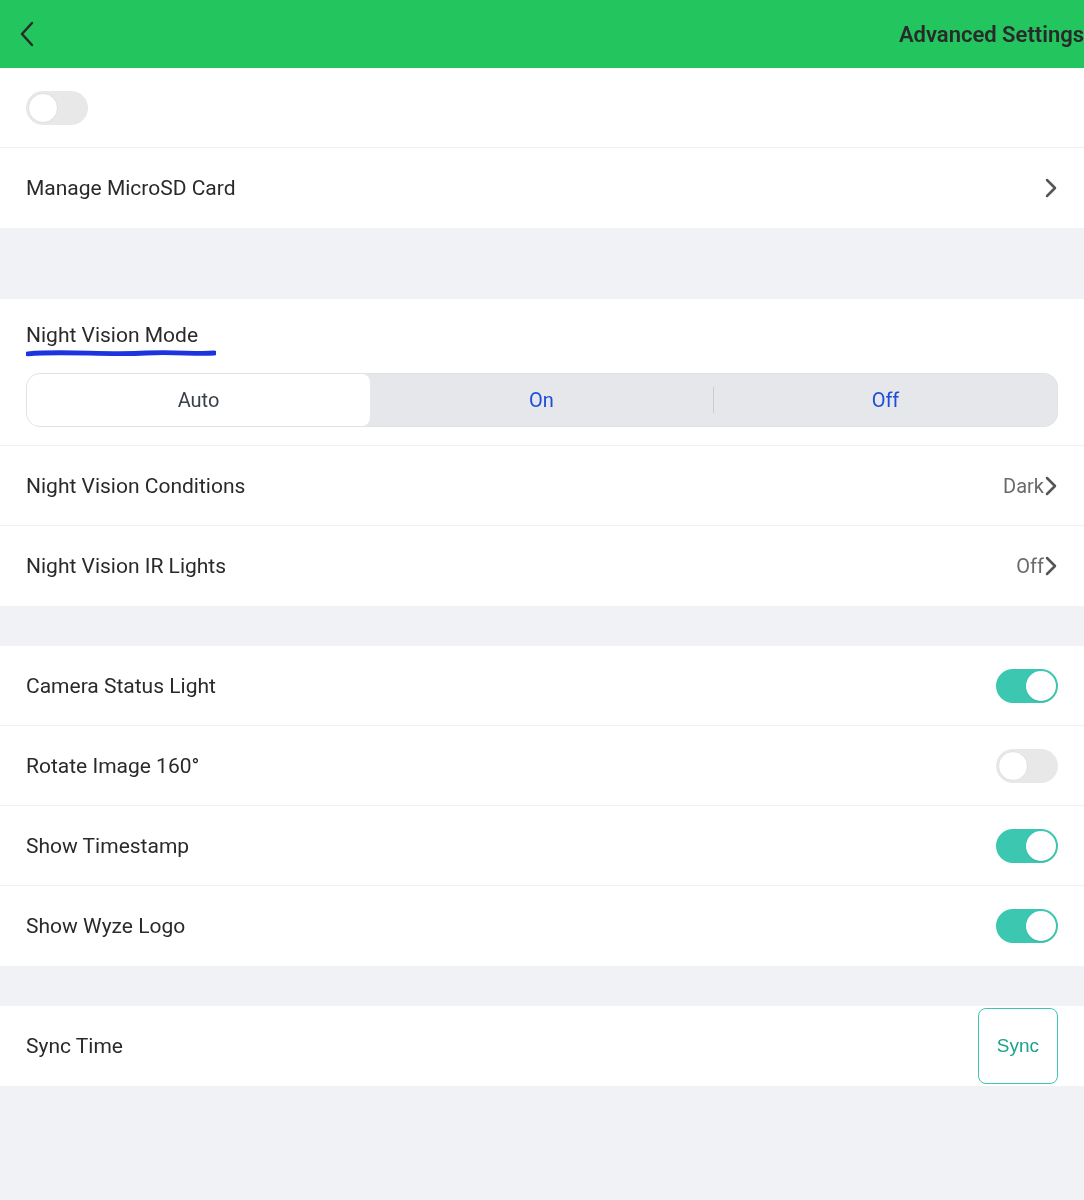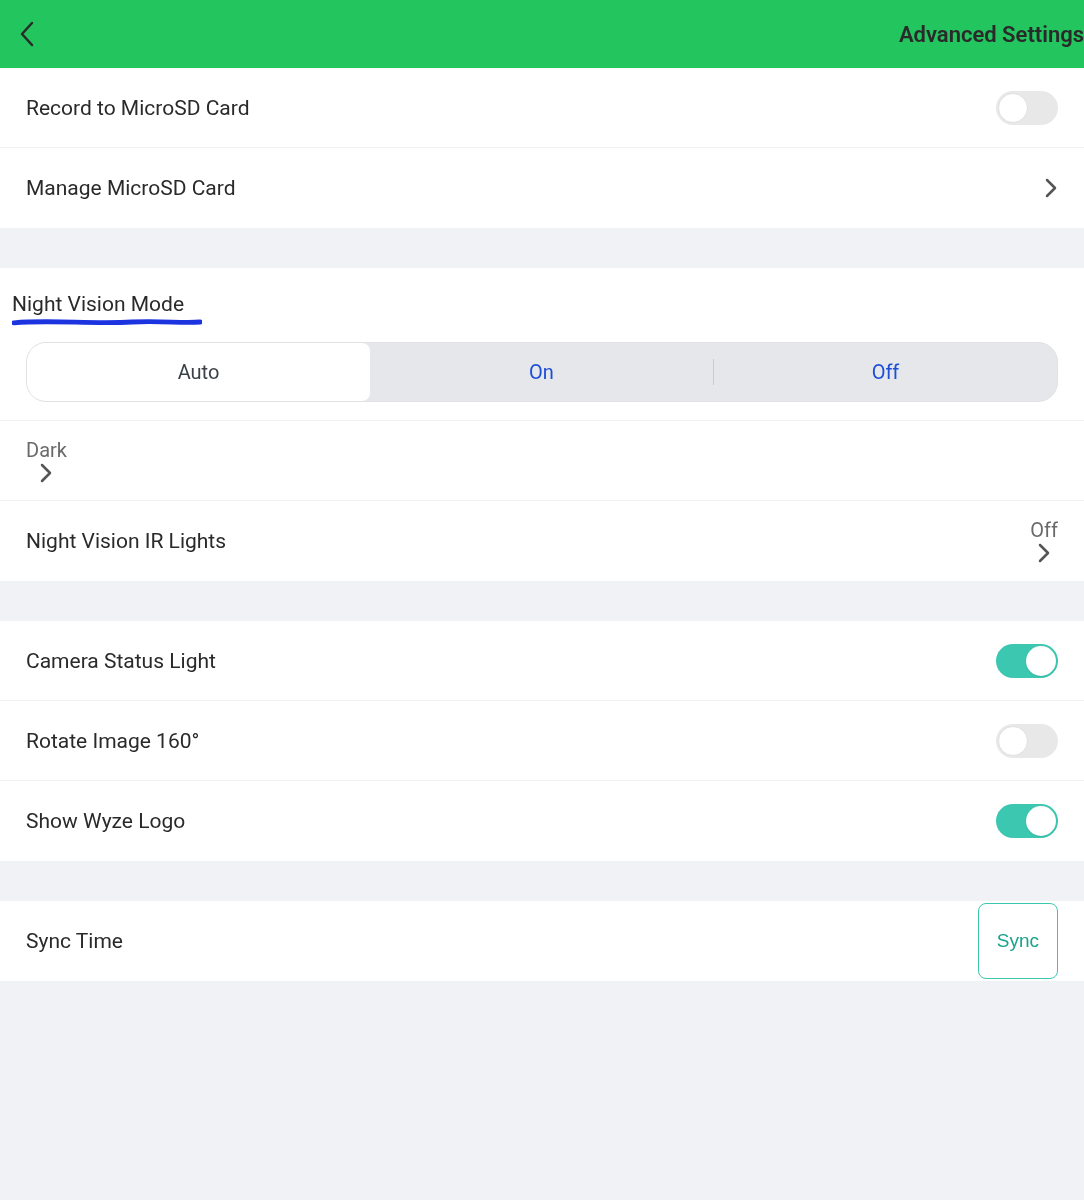--- a/index.html
+++ b/index.html
@@ -43,21 +43,20 @@
     .row:last-child { border-bottom: none; }
     .row-label {
       font-size: 21px;
       color: #2a2a2a;
       font-weight: 400;
     }
     .row-right {
       display: flex;
       align-items: center;
       gap: 0;
-      flex-direction: column;
     }
     .row-value {
       font-size: 20px;
       color: #6a6a6a;
     }
     .chevron svg, .back-btn svg { display: block; }
     .gap { height: 40px; background: #f0f2f5; }
     .toggle {
       width: 62px;
       height: 34px;
@@ -75,43 +74,44 @@
       top: 2px;
       transition: left 0.2s;
       box-shadow: 0 1px 2px rgba(0,0,0,0.08);
     }
     .toggle.on { background: #3cc7b0; }
     .toggle.on .knob { left: 30px; }
     .toggle.off { background: #e8e8e8; }
     .toggle.off .knob { left: 2px; box-shadow: none; border: 1px solid #e0e0e0; }
 
     .section-header-wrap {
-      padding: 24px 26px 12px 12px;
-      background: #fff;
+      padding: 24px 26px 12px 26px;
+      background: #fff;
+      margin-top: 31px;
     }
     .section-header {
       display: inline-block;
       font-size: 21px;
       color: #2a2a2a;
       position: relative;
       padding-bottom: 8px;
     }
     .underline-annotation {
       position: absolute;
       left: 0;
       bottom: -2px;
       width: 190px;
       height: 8px;
     }
     .segmented {
       margin: 6px 26px 18px 26px;
       display: flex;
       background: #e5e7ea;
-      border-radius: 20px;
-      height: 60px;
+      border-radius: 14px;
+      height: 54px;
       overflow: hidden;
       border: 1px solid #e0e2e5;
     }
     .seg-item {
       flex: 1;
       display: flex;
       align-items: center;
       justify-content: center;
       font-size: 20px;
       color: #1d4ed8;
@@ -149,21 +149,20 @@
   <div class="back-btn">
     <svg width="18" height="28" viewBox="0 0 18 28">
       <polyline points="14,3 4,14 14,25" fill="none" stroke="#2a2a2a" stroke-width="2.5" stroke-linecap="round" stroke-linejoin="round"></polyline>
     </svg>
   </div>
   <div class="title">Advanced Settings</div>
 </div>
 
 <div class="group">
   <div class="row">
-    <div class="row-label">Record to MicroSD Card</div>
     <div class="toggle off">
       <div class="knob"></div>
     </div>
   </div>
   <div class="row">
     <div class="row-label">Manage MicroSD Card</div>
     <div class="row-right">
       <span class="chevron">
         <svg width="14" height="22" viewBox="0 0 14 22">
             <polyline points="3,3 11,11 3,19" fill="none" stroke="#555" stroke-width="2.5" stroke-linecap="round" stroke-linejoin="round"></polyline>
@@ -185,20 +184,21 @@
     </div>
   </div>
   <div class="segmented">
     <div class="seg-item selected">Auto</div>
     <div class="seg-item">On</div>
     <div class="seg-divider"></div>
     <div class="seg-item">Off</div>
   </div>
   <div style="border-top:1px solid #f0f0f0;"></div>
   <div class="row">
+    <div class="row-label">Night Vision Conditions</div>
     <div class="row-right">
       <span class="row-value">Dark</span>
       <span class="chevron">
         <svg width="14" height="22" viewBox="0 0 14 22">
             <polyline points="3,3 11,11 3,19" fill="none" stroke="#555" stroke-width="2.5" stroke-linecap="round" stroke-linejoin="round"></polyline>
           </svg>
       </span>
     </div>
   </div>
   <div class="row">
@@ -223,20 +223,26 @@
         <div class="knob"></div>
       </div>
   </div>
   <div class="row">
     <div class="row-label">Rotate Image 160°</div>
     <div class="toggle off">
         <div class="knob"></div>
       </div>
   </div>
   <div class="row">
+    <div class="row-label">Show Timestamp</div>
+    <div class="toggle on">
+        <div class="knob"></div>
+      </div>
+  </div>
+  <div class="row">
     <div class="row-label">Show Wyze Logo</div>
     <div class="toggle on">
         <div class="knob"></div>
       </div>
   </div>
 </div>
 
 <div class="gap"></div>
 
 <div class="group">

